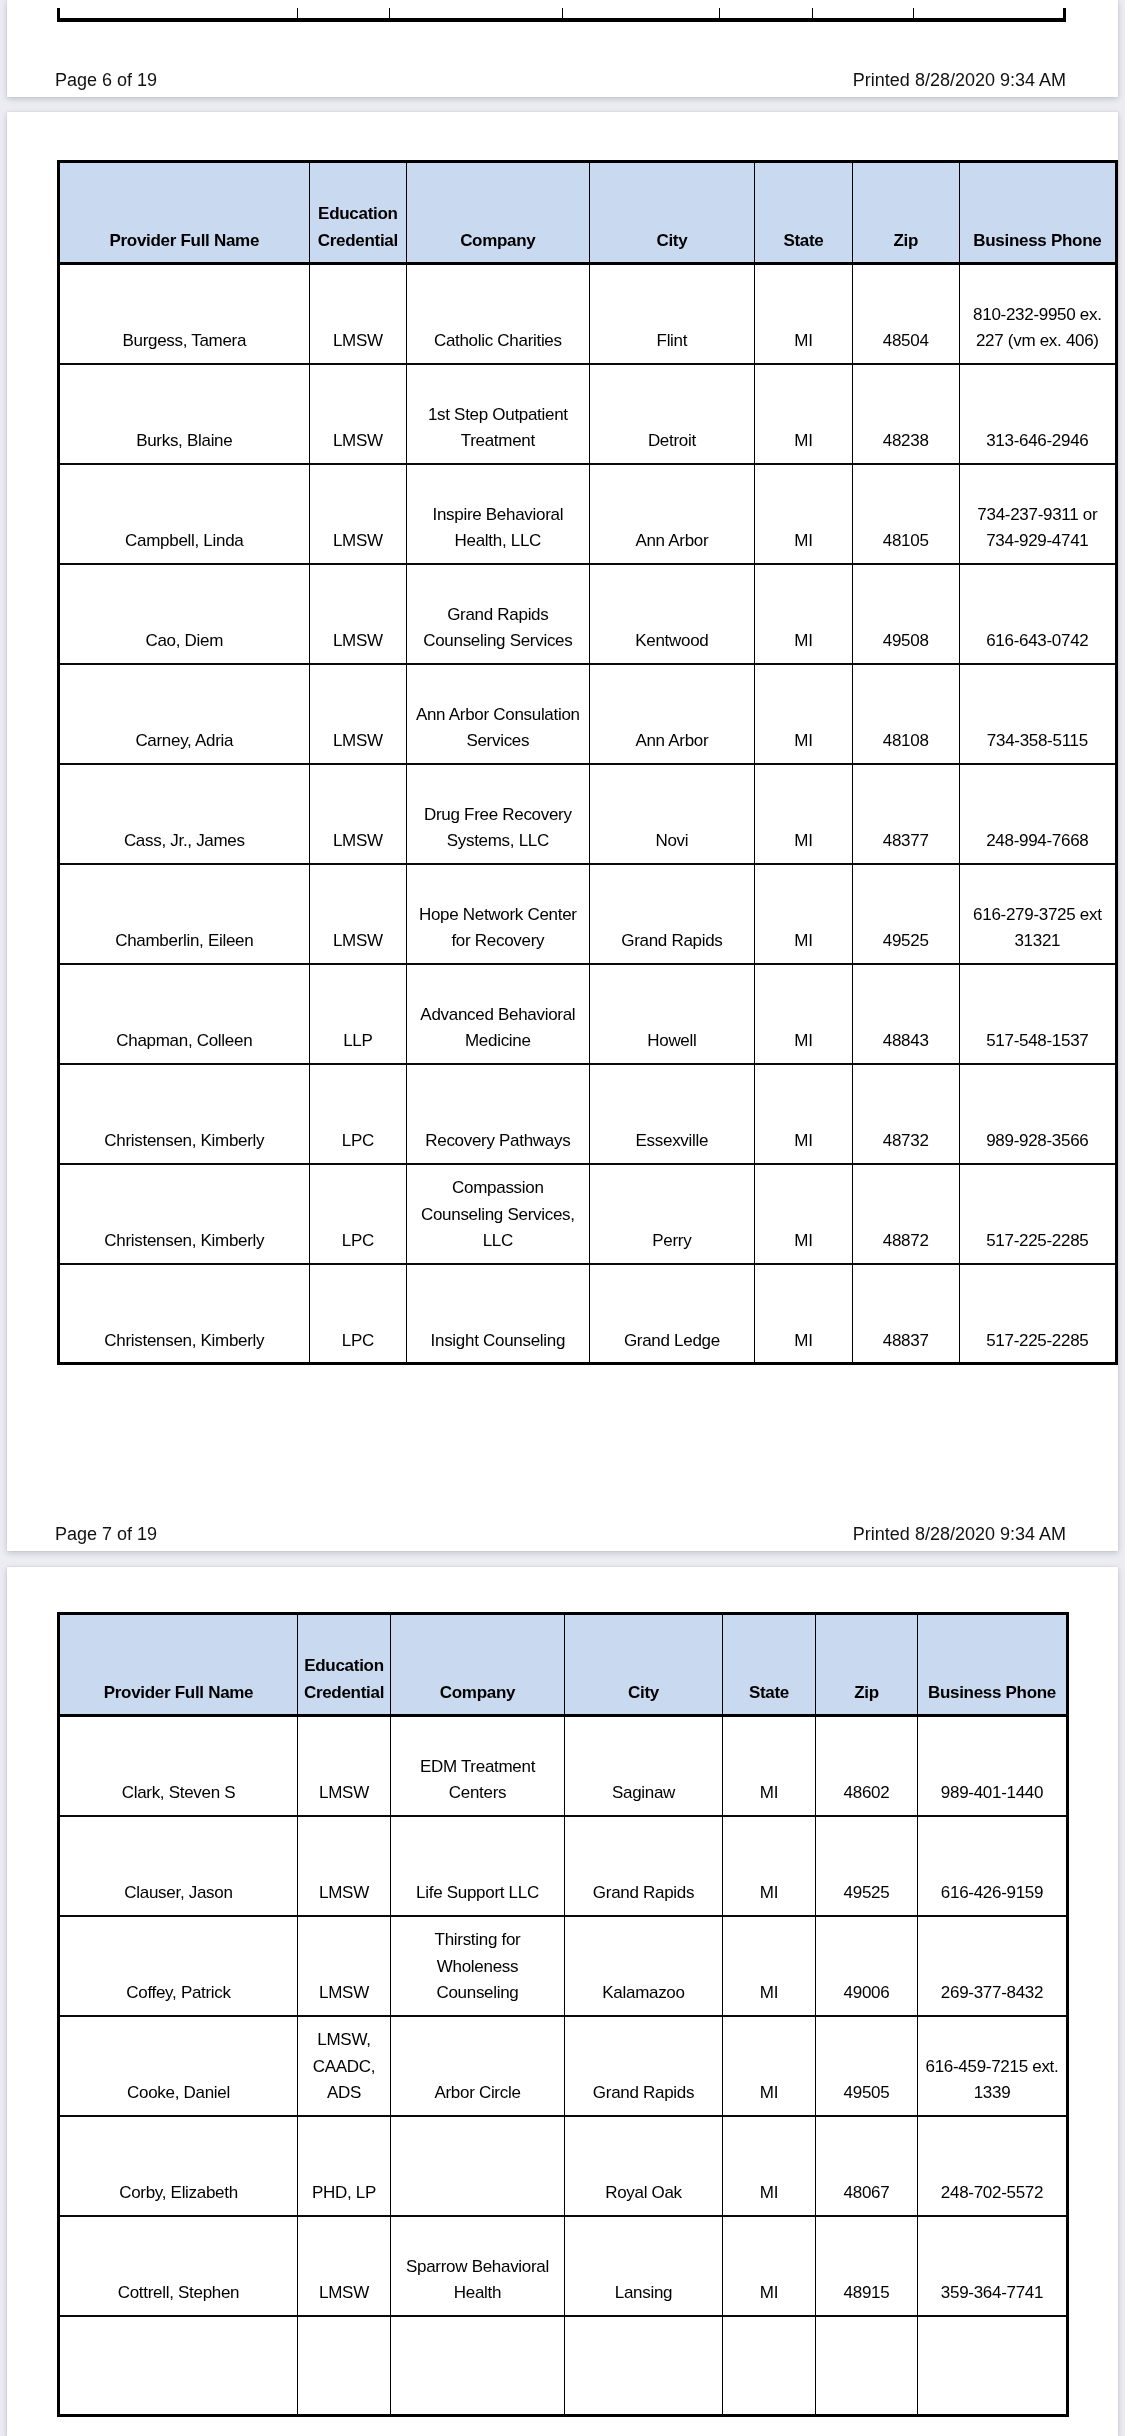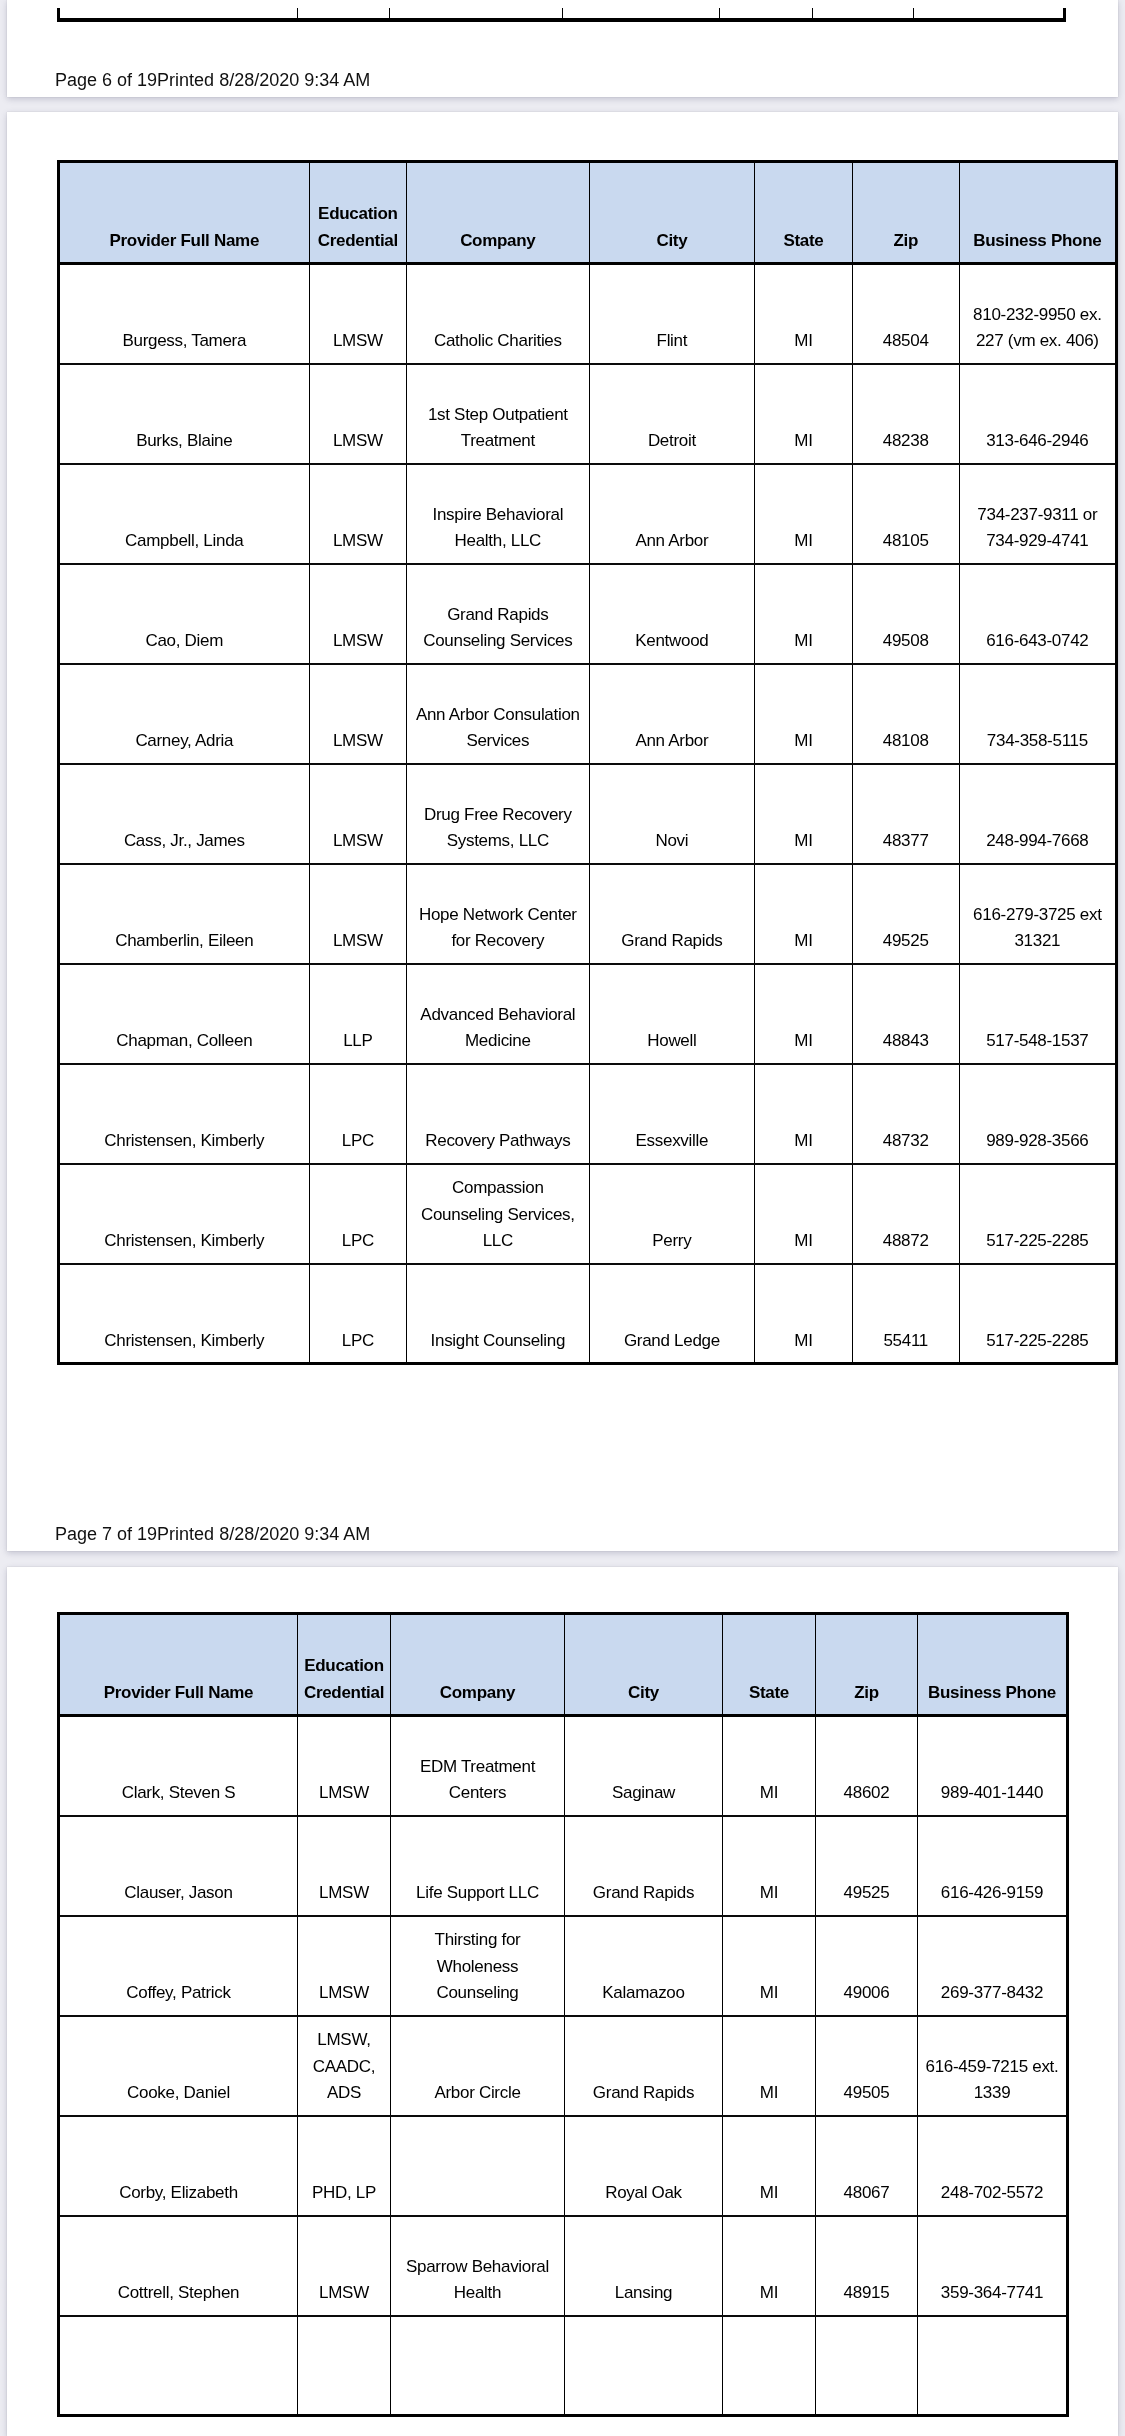--- a/index.html
+++ b/index.html
@@ -60,21 +60,21 @@
   .fc1 { width: 93px; }
   .fc2 { width: 174px; }
   .fc3 { width: 158px; }
   .fc4 { width: 93px; }
   .fc5 { width: 102px; }
   .fc6 { width: 150px; }
 
   .page-footer {
     margin-top: auto;
     display: flex;
-    justify-content: flex-start;
+    justify-content: space-between;
     align-items: flex-end;
     padding: 0 52px 6px 48px;
     font-size: 18px;
     color: #111;
   }
 
   table.ptable {
     border-collapse: collapse;
     table-layout: fixed;
     margin-left: 50px;
@@ -245,21 +245,21 @@
             <td>MI</td>
             <td>48872</td>
             <td>517-225-2285</td>
           </tr>
           <tr>
             <td>Christensen, Kimberly</td>
             <td>LPC</td>
             <td>Insight Counseling</td>
             <td>Grand Ledge</td>
             <td>MI</td>
-            <td>55411</td>
+            <td>48837</td>
             <td>517-225-2285</td>
           </tr>
         </tbody>
     </table>
     <div class="page-footer">
       <span>Page 7 of 19</span>
       <span>Printed 8/28/2020 9:34 AM</span>
     </div>
   </div>
 

